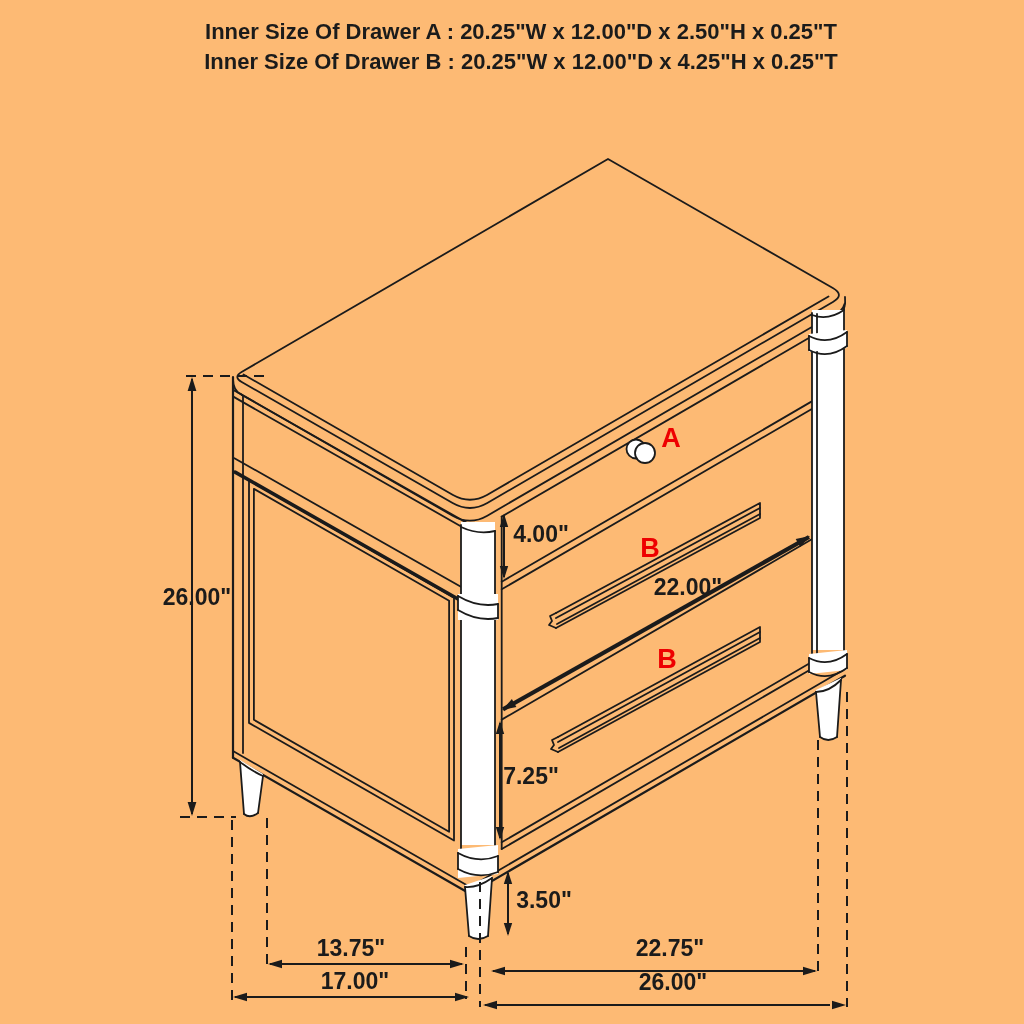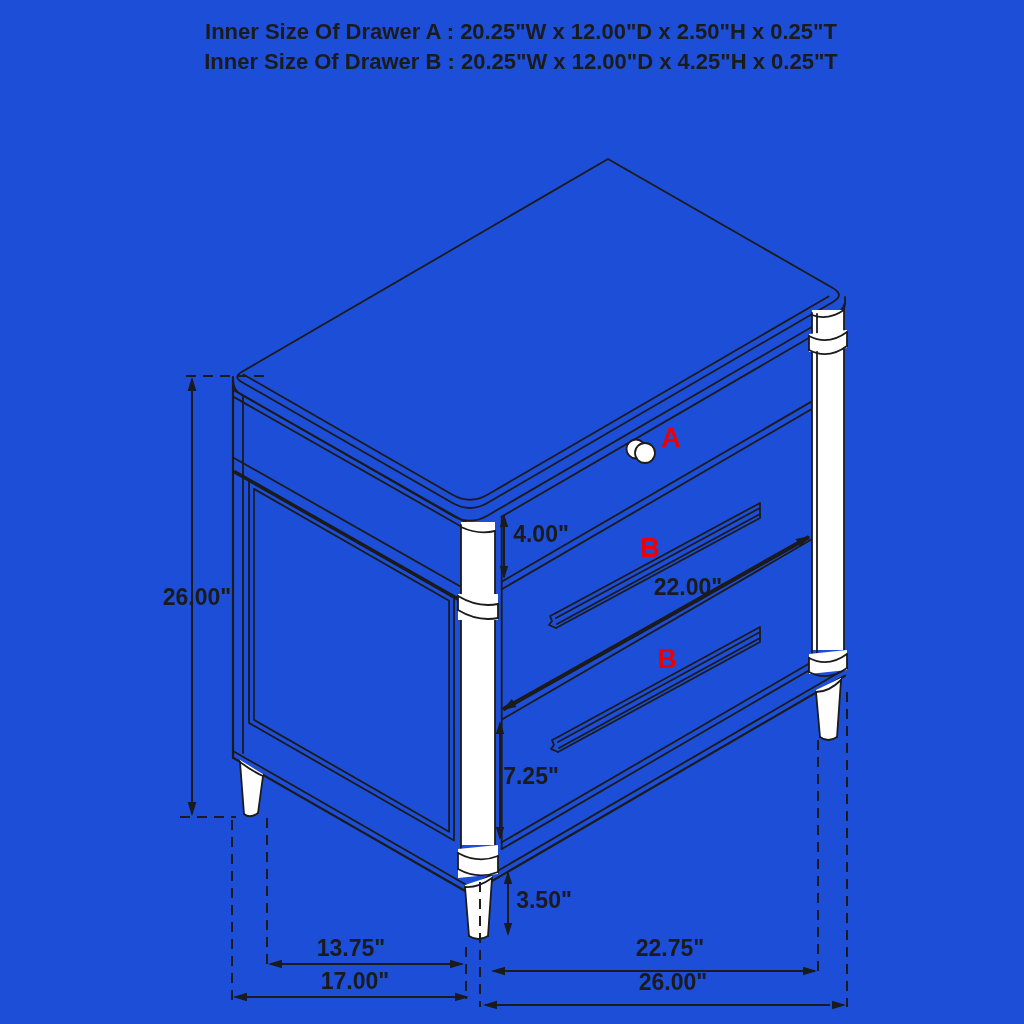--- a/index.html
+++ b/index.html
@@ -1,16 +1,16 @@
 <!DOCTYPE html>
 <html><head>
 <meta charset="utf-8">
 <style>
   html,body{margin:0;padding:0;background:#ffffff;}
-  .stage{position:relative;width:1024px;height:1024px;background:#1d4ed8;overflow:hidden;
+  .stage{position:relative;width:1024px;height:1024px;background:#fdba74;overflow:hidden;
          font-family:"Liberation Sans", sans-serif;}
   svg{position:absolute;left:0;top:0;}
   text{font-family:"Liberation Sans", sans-serif;font-weight:bold;fill:#1b1b1b;}
   text.title{font-size:22px;text-anchor:middle;}
   text.dim{font-size:23px;text-anchor:middle;}
   text.redlabel{font-size:27px;text-anchor:middle;fill:#ee0000;}
 </style>
 </head>
 <body>
 

